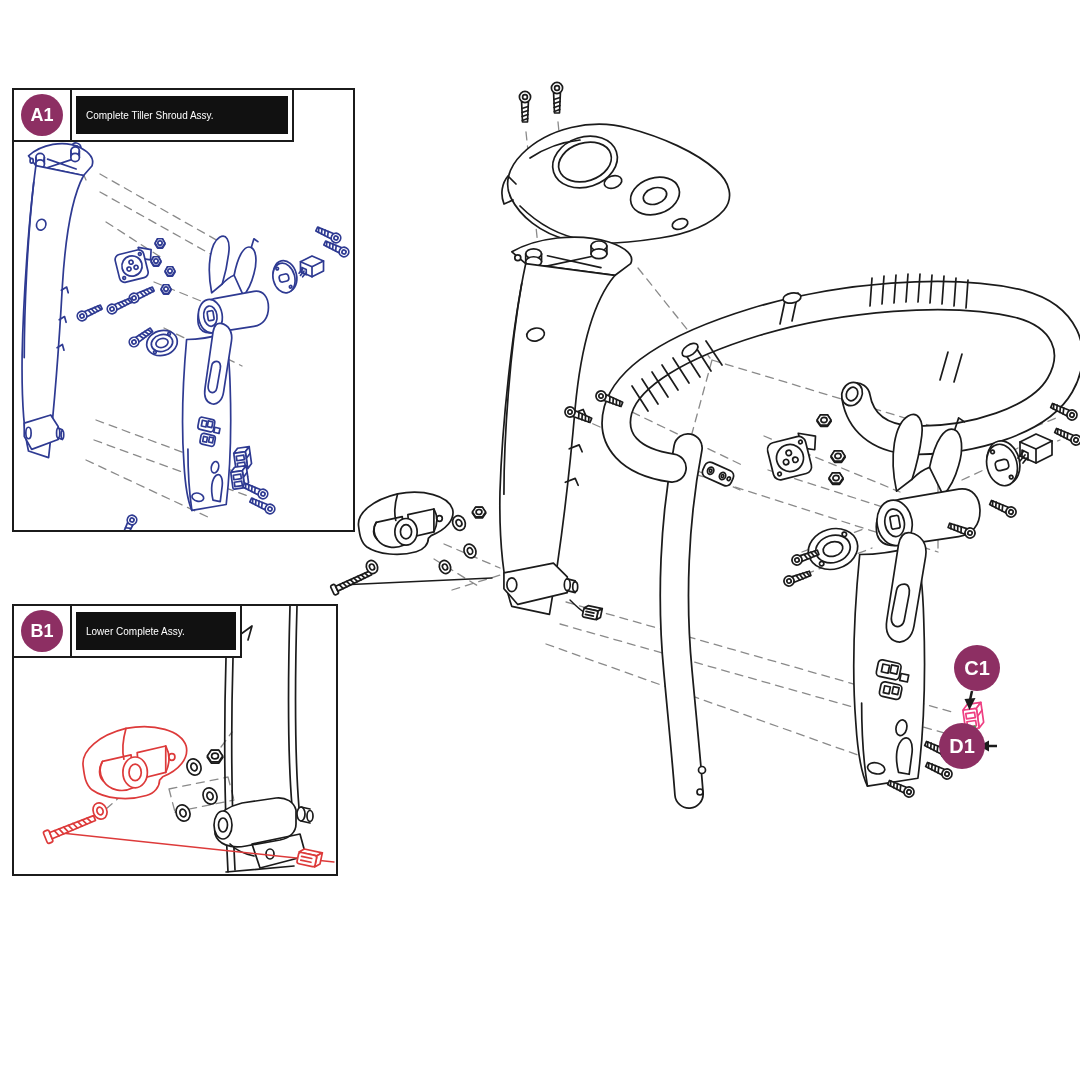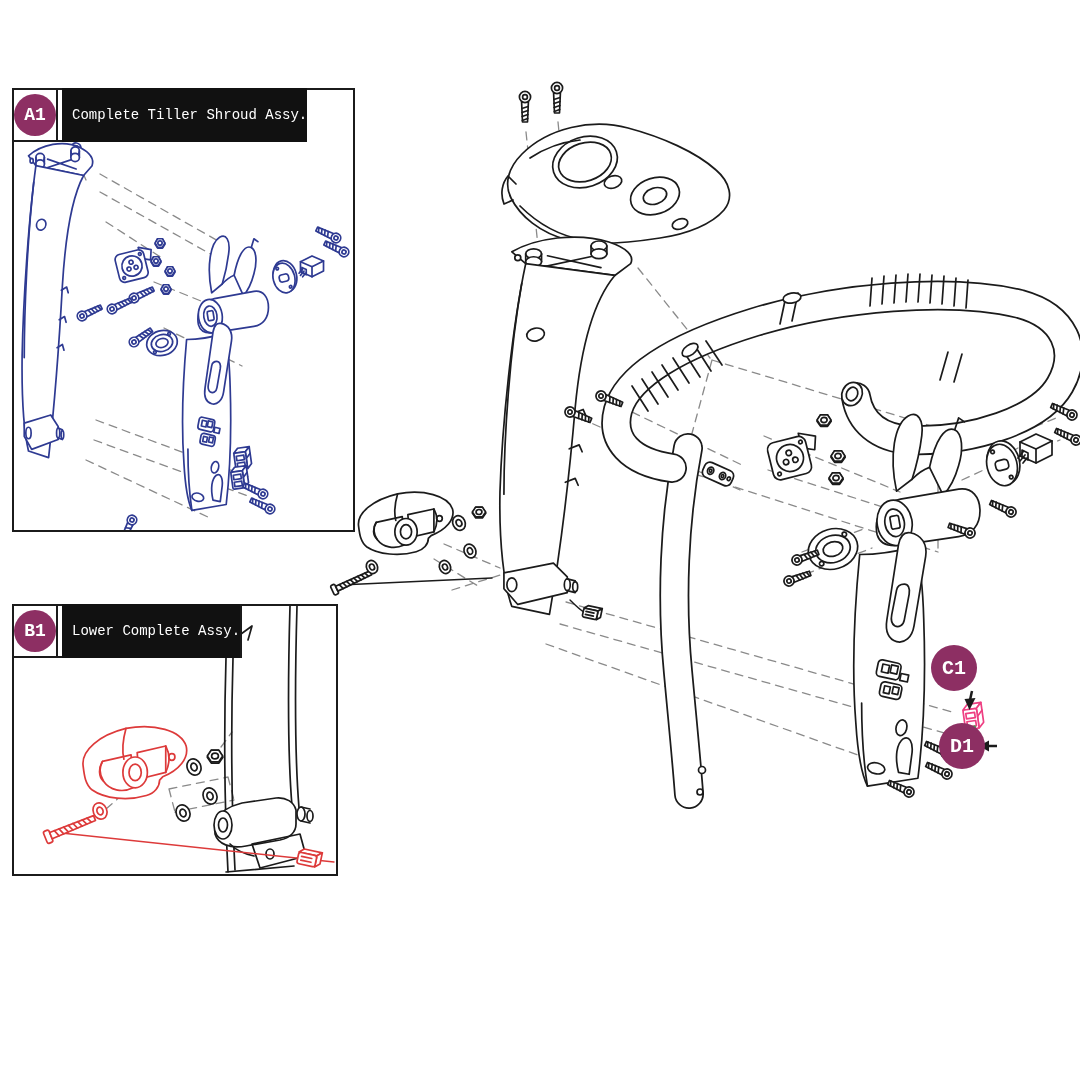--- a/index.html
+++ b/index.html
@@ -1,17 +1,17 @@
 <!DOCTYPE html>
 <html style="--badge: #8d2f63; --blue: #2e3a92; --red: #dd3a3a; --pink: #ee3f82; --green: #33b04f; --ink: #1b1b1b; --dash: #8a8a8a; --bg: #ffffff;"><head>
 <meta charset="utf-8">
 <style>
   html,body{margin:0;padding:0;background:#fff;}
   .canvas{position:relative;width:1080px;height:1080px;background:var(--bg,#fff);
-          font-family:Liberation Mono, monospace;overflow:hidden;}
+          font-family:Liberation Sans, sans-serif;overflow:hidden;}
   svg{display:block;}
   svg *{vector-effect:non-scaling-stroke;}
   .art{position:absolute;left:0;top:0;}
   
   .ink  {stroke:var(--ink,#1b1b1b);}
   .blue {stroke:var(--blue,#2e3a92);}
   .red  {stroke:var(--red,#dd3a3a);}
   .pink {stroke:var(--pink,#ee3f82);}
   .green{stroke:var(--green,#33b04f);}
   g.part, g.lines{fill:none;stroke-width:1.7;stroke-linecap:round;stroke-linejoin:round;}
@@ -26,24 +26,24 @@
   #box-a1{left:12px;top:88px;width:339px;height:440px;}
   #box-b1{left:12px;top:604px;width:322px;height:268px;}
   .label-frame{position:absolute;left:-2px;top:-2px;height:50px;border:2px solid var(--ink,#1b1b1b);
                background:#fff;display:flex;align-items:center;z-index:3;}
   #box-a1 .label-frame{width:278px;}
   #box-b1 .label-frame{width:226px;text-align:center;}
   .badge-cell{width:56px;align-self:stretch;border-right:2px solid var(--ink,#1b1b1b);
               display:flex;align-items:center;justify-content:center;}
   .badge{width:42px;height:42px;border-radius:50%;background:var(--badge,#8d2f63);color:#fff;
          display:flex;align-items:center;justify-content:center;font-weight:bold;font-size:18px;}
-  .label-bar{flex:1;margin:4px 4px 4px 4px;height:54px;background:#111;color:#fff;
-             display:flex;align-items:center;padding-left:10px;font-size:14px;white-space:nowrap;}
+  .label-bar{flex:1;margin:4px 4px 4px 4px;height:38px;background:#111;color:#fff;
+             display:flex;align-items:center;padding-left:10px;font-size:10px;white-space:nowrap;}
   .badge-float{position:absolute;width:46px;height:46px;font-size:20px;z-index:2;}
-  #badge-c1{left:931px;top:645px;}
+  #badge-c1{left:954px;top:645px;}
   #badge-d1{left:939px;top:723px;}
   .inset-svg{position:absolute;left:0;top:0;}
 </style>
 </head>
 <body>
 
 <div class="canvas">
 
   <svg width="0" height="0" style="position:absolute">
     <defs>

